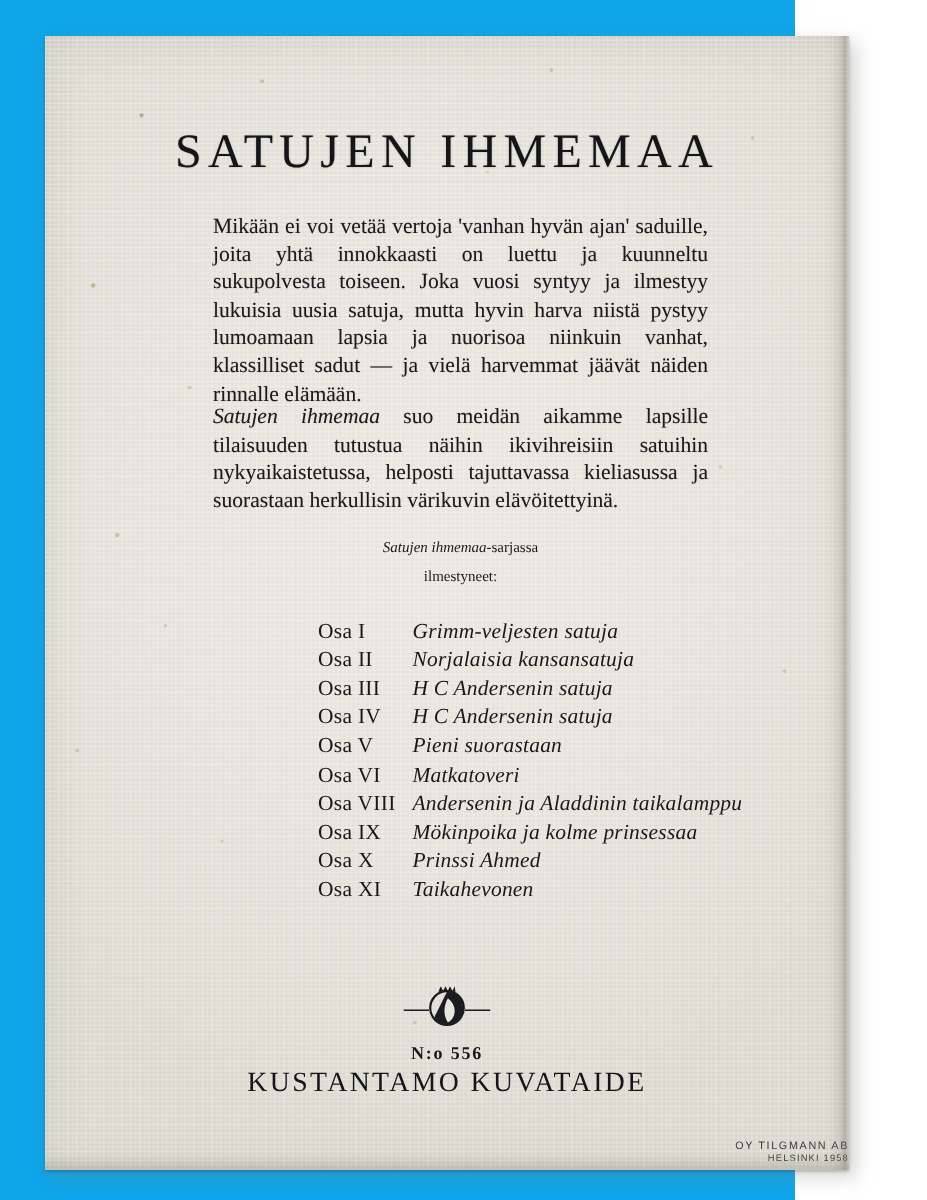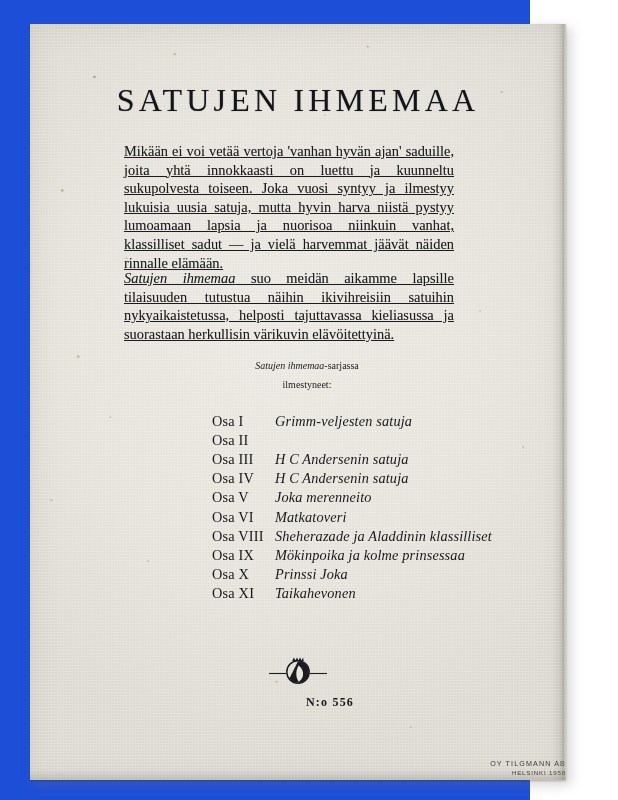--- a/index.html
+++ b/index.html
@@ -11,21 +11,21 @@
     width: 618px;
     height: 800px;
     overflow: hidden;
     font-family: "Liberation Serif", serif;
   }
 
   #scene {
     position: relative;
     width: 530px;
     height: 800px;
-    background: #1d4ed8;
+    background: #0ea5e9;
   }
 
   
   .book-shadow {
     position: absolute;
     left: 30px;
     top: 24px;
     width: 538px;
     height: 757px;
     background: rgba(120,120,115,0.30);
@@ -117,29 +117,28 @@
     text-align: center;
     font-size: 32px;
     letter-spacing: 4.2px;
     font-weight: 400;
     color: #141519;
     text-shadow: 0 0 1px rgba(20,21,25,.35);
   }
 
   .para {
     position: absolute;
-    left: 94px;
+    left: 112px;
     width: 330px;
     font-size: 14.4px;
     line-height: 18.6px;
     text-align: justify;
     text-justify: inter-word;
     color: #1a1b1f;
     text-shadow: 0 0 .6px rgba(26,27,31,.30);
-    text-decoration: underline;
   }
   .para-1 { top: 118px; }
   .para-2 { top: 245px; }
   .para-2 .it { font-style: italic; }
 
   .series-head {
     position: absolute;
     top: 333px;
     left: 112px;
     width: 330px;
@@ -187,21 +186,20 @@
   .issue-no {
     position: absolute;
     top: 671px;
     left: 0;
     width: 100%;
     text-align: center;
     font-size: 12px;
     font-weight: bold;
     letter-spacing: 1.2px;
     color: #17181c;
-    margin-left: 32px;
   }
 
   .publisher {
     position: absolute;
     top: 688px;
     left: 0;
     width: 100%;
     text-align: center;
     font-size: 18.5px;
     letter-spacing: 1.6px;
@@ -246,68 +244,70 @@
         <span>ilmestyneet:</span>
       </div>
 
       <div class="volumes" id="volumes">
           <div class="vol-row">
             <span class="vol-label">Osa I</span>
             <span class="vol-title">Grimm-veljesten satuja</span>
           </div>
           <div class="vol-row">
             <span class="vol-label">Osa II</span>
+            <span class="vol-title">Norjalaisia kansansatuja</span>
           </div>
           <div class="vol-row">
             <span class="vol-label">Osa III</span>
             <span class="vol-title">H C Andersenin satuja</span>
           </div>
           <div class="vol-row">
             <span class="vol-label">Osa IV</span>
             <span class="vol-title">H C Andersenin satuja</span>
           </div>
           <div class="vol-row">
             <span class="vol-label">Osa V</span>
-            <span class="vol-title">Joka merenneito</span>
+            <span class="vol-title">Pieni suorastaan</span>
           </div>
           <div class="vol-row">
             <span class="vol-label">Osa VI</span>
             <span class="vol-title">Matkatoveri</span>
           </div>
           <div class="vol-row">
             <span class="vol-label">Osa VIII</span>
-            <span class="vol-title">Sheherazade ja Aladdinin klassilliset</span>
+            <span class="vol-title">Andersenin ja Aladdinin taikalamppu</span>
           </div>
           <div class="vol-row">
             <span class="vol-label">Osa IX</span>
             <span class="vol-title">Mökinpoika ja kolme prinsessaa</span>
           </div>
           <div class="vol-row">
             <span class="vol-label">Osa X</span>
-            <span class="vol-title">Prinssi Joka</span>
+            <span class="vol-title">Prinssi Ahmed</span>
           </div>
           <div class="vol-row">
             <span class="vol-label">Osa XI</span>
             <span class="vol-title">Taikahevonen</span>
           </div>
         </div>
 
       <div class="logo">
         <svg width="58" height="30" viewBox="0 0 58 30" aria-hidden="true">
           <line x1="0" y1="17.5" x2="17" y2="17.5" stroke="#1b1c20" stroke-width="1.1"></line>
           <line x1="41" y1="17.5" x2="58" y2="17.5" stroke="#1b1c20" stroke-width="1.1"></line>
           <circle cx="29" cy="16" r="11.2" fill="none" stroke="#1b1c20" stroke-width="1.5"></circle>
           <path d="M29 5.2 a10.8 10.8 0 0 1 0 21.6 a10.8 10.8 0 0 1 -8.6 -4.3 z" fill="#1b1c20"></path>
           <path d="M29.6 9.5 c 3.4 2.6 5.0 6.0 4.4 10.0 c -0.4 2.6 -2.0 4.8 -4.4 6.2 c -2.0 -3.0 -2.6 -6.4 -2.2 -9.6 c 0.3 -2.4 1.1 -4.6 2.2 -6.6 z" fill="#e7e5dd"></path>
           <path d="M23.4 4.6 l1.5 -3.1 l1.5 3.1 l1.6 -3.1 l1.5 3.1 l1.5 -3.1 l1.6 3.1 l1.5 -3.1 l0.6 3.6 l-11.4 0 z" fill="#1b1c20"></path>
         </svg>
       </div>
 
       <div class="issue-no">N:o 556</div>
 
+      <div class="publisher">KUSTANTAMO KUVATAIDE</div>
 
       <div class="imprint">
         <div class="l1">OY TILGMANN AB</div>
         <div class="l2">HELSINKI 1958</div>
       </div>
 
     </div>
 
     <div class="edge-fold"></div>
     <div class="edge-bottom"></div>

